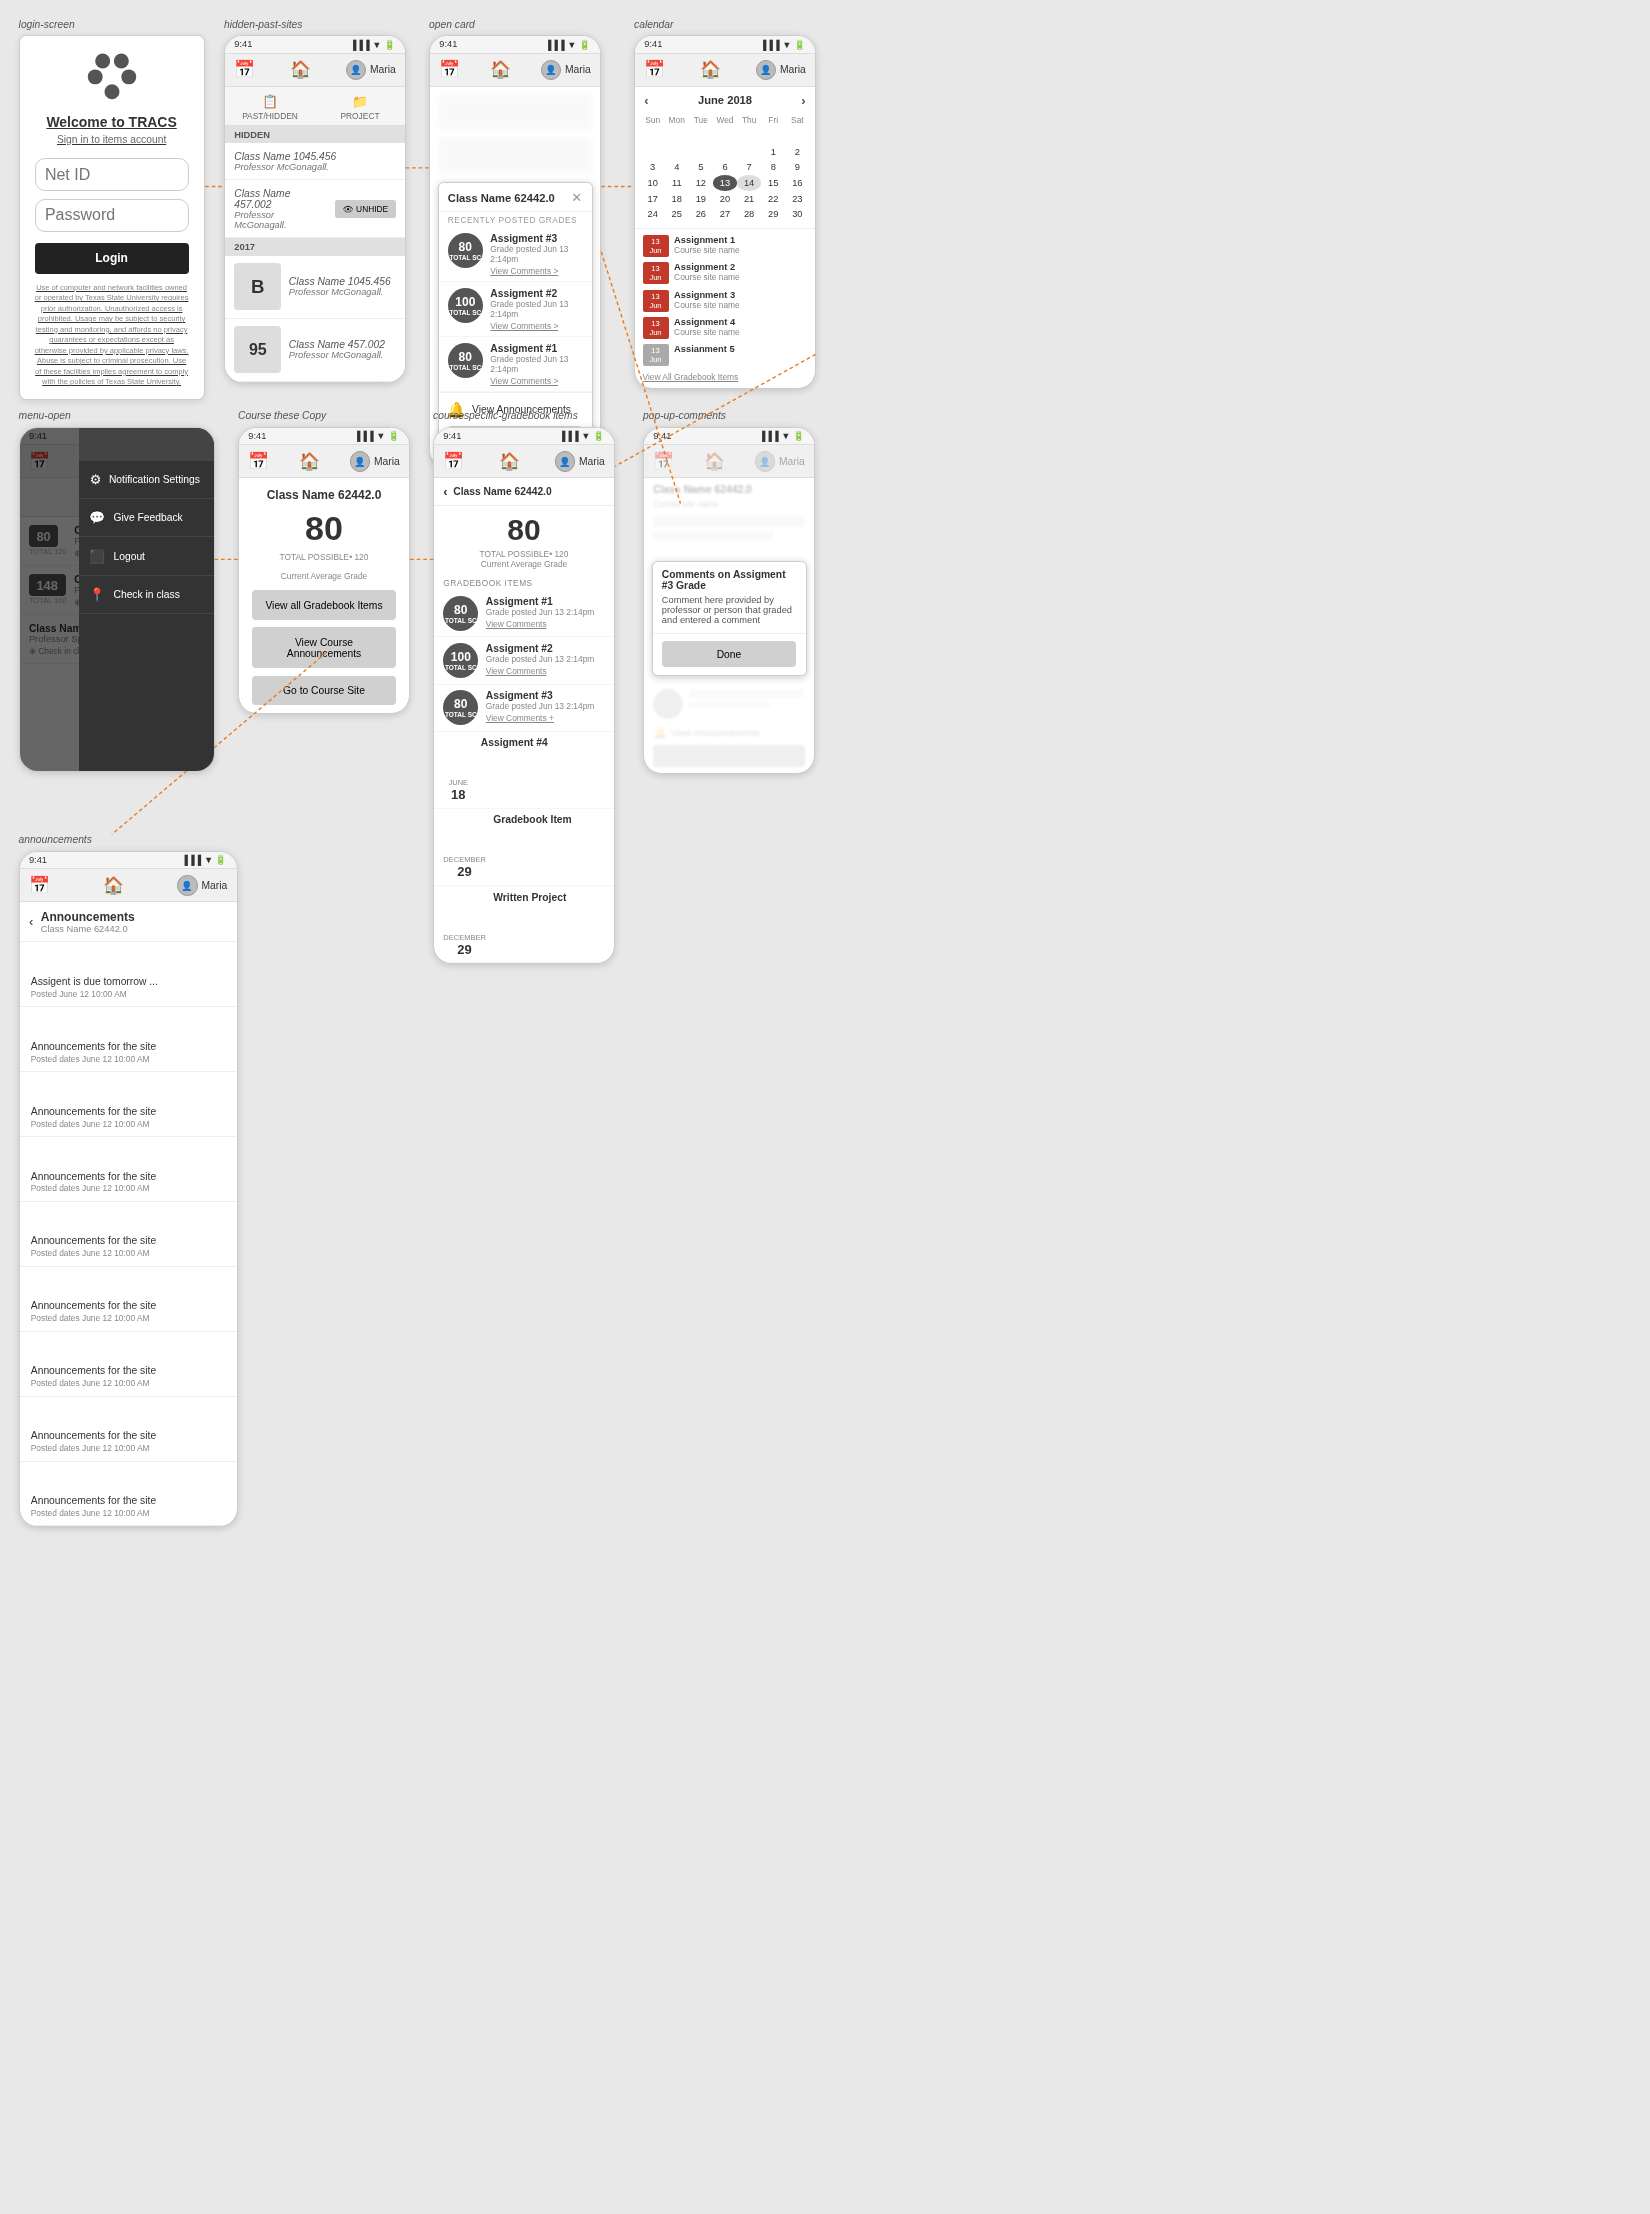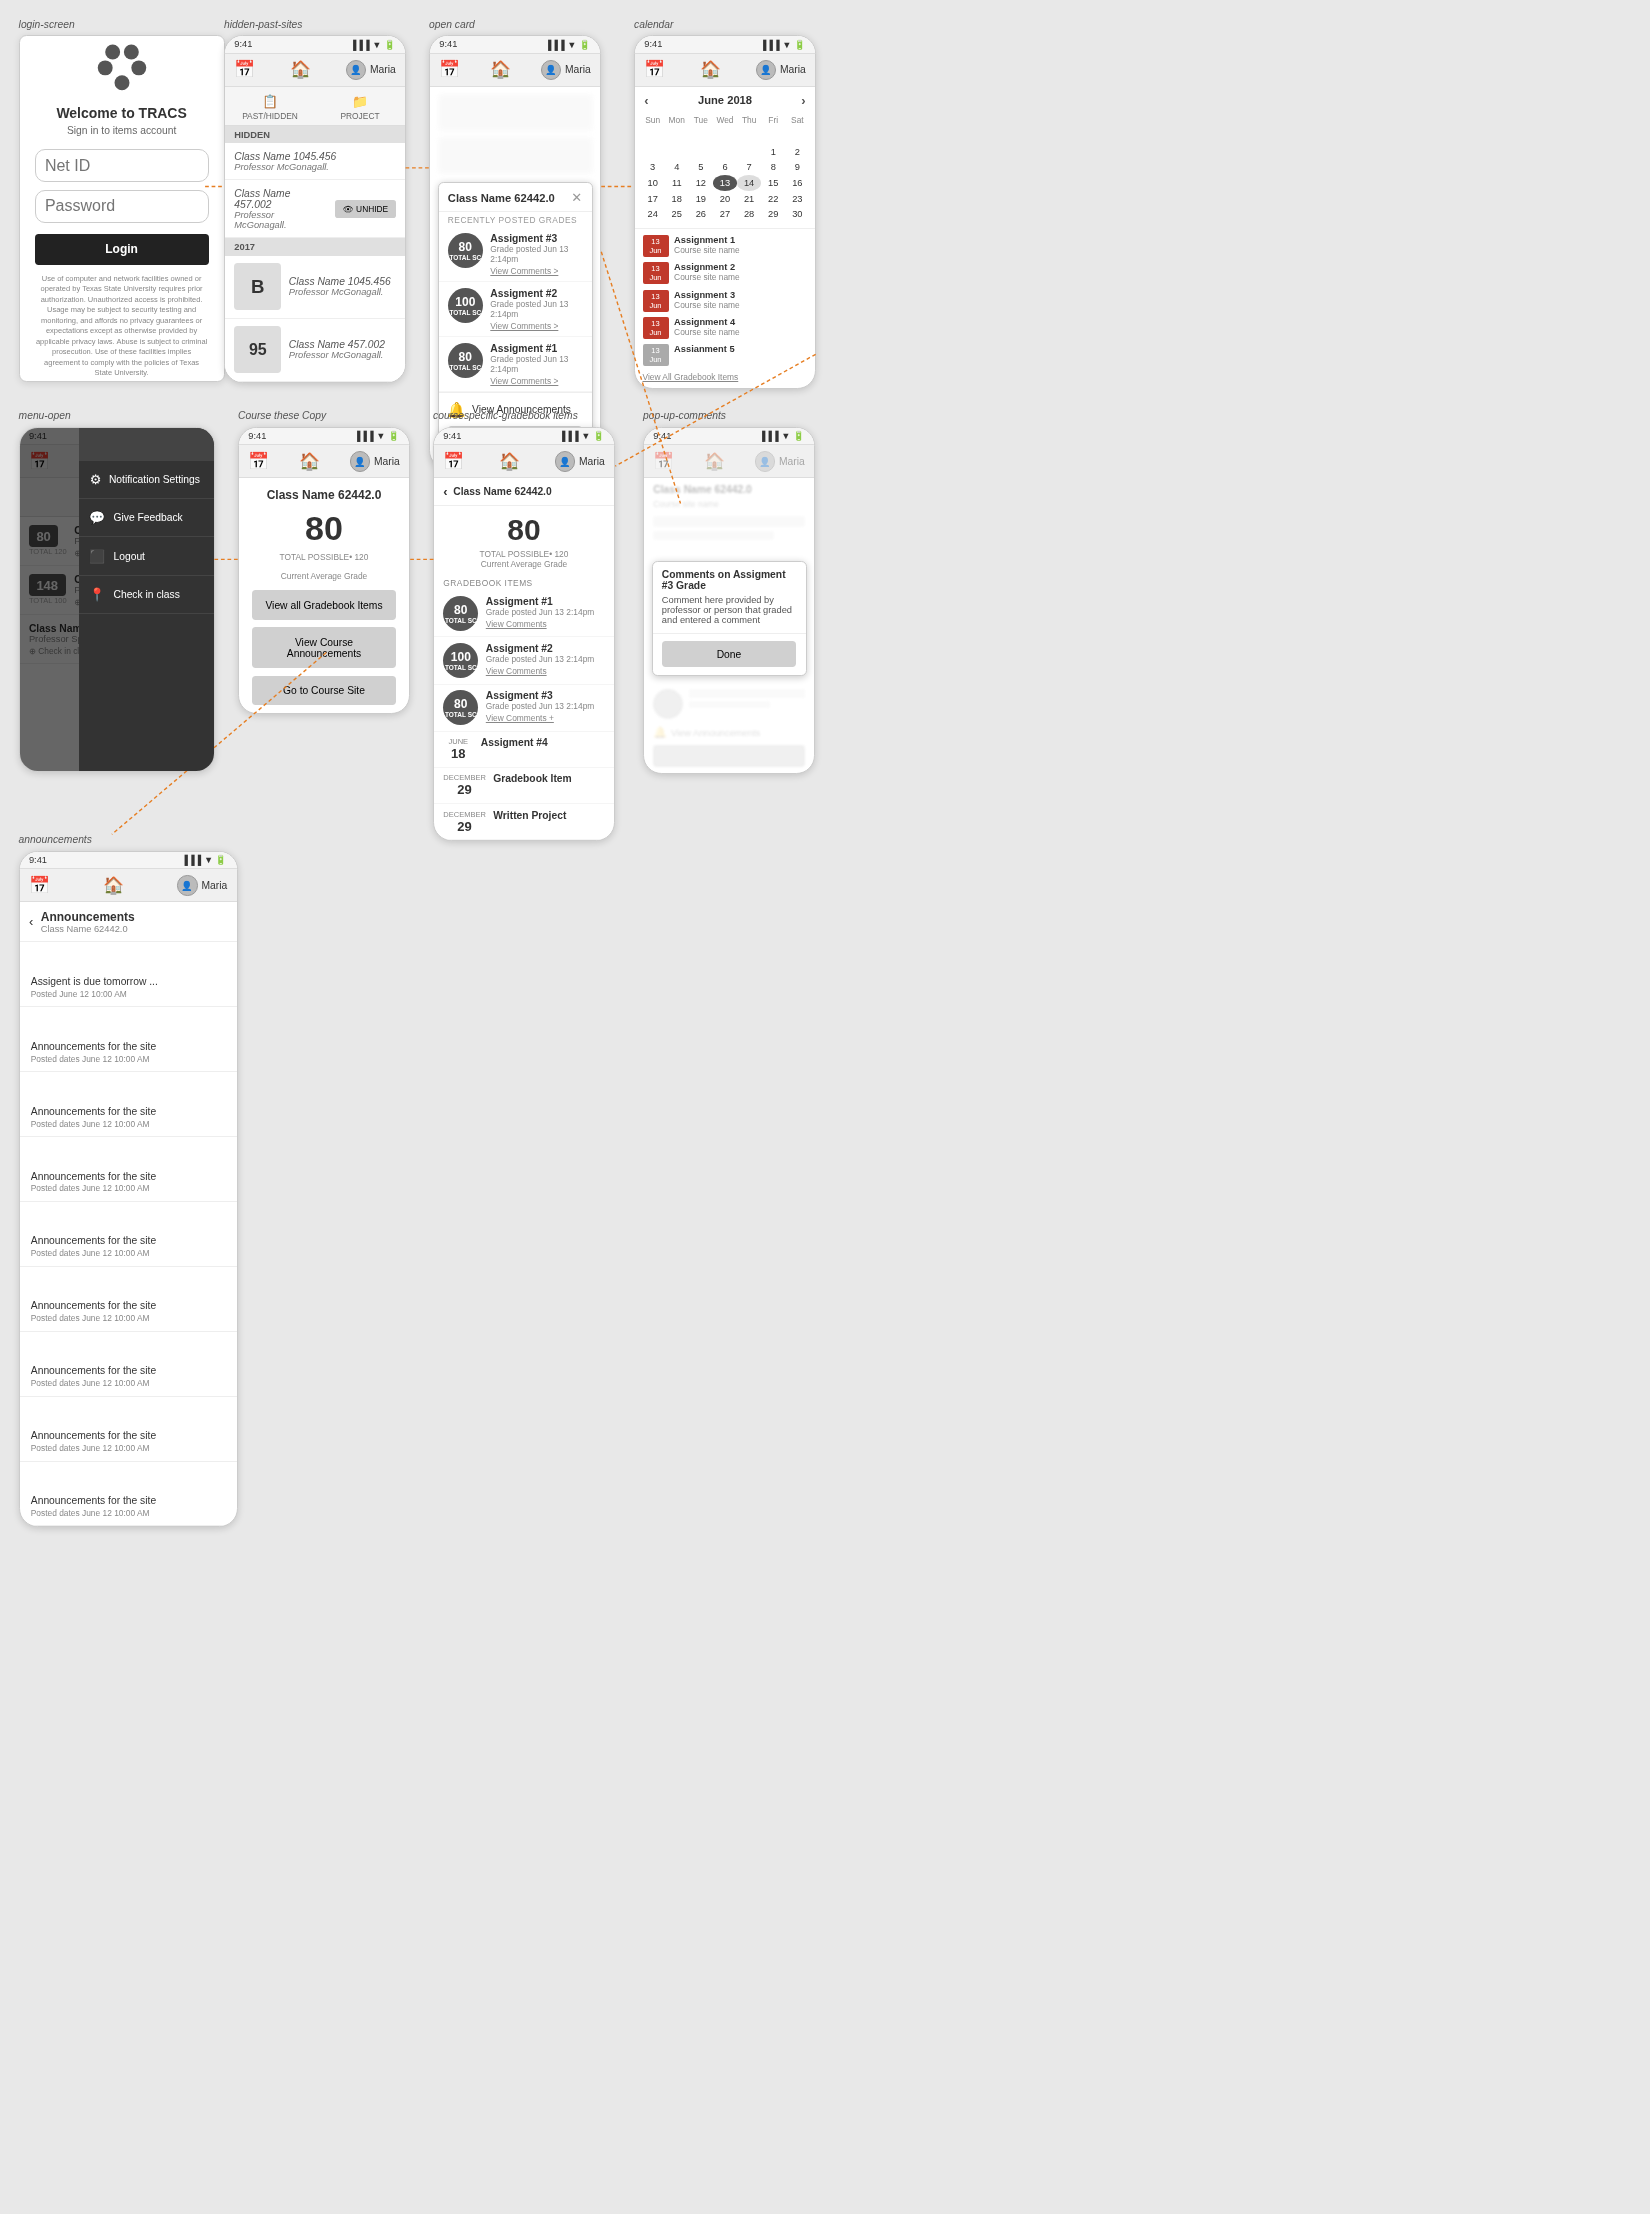--- a/index.html
+++ b/index.html
@@ -451,20 +451,21 @@
       align-items: flex-start;
       padding: 5.6px 9.3px;
       border-bottom: 0.9px solid #f5f5f5;
       gap: 7.5px;
     }
 
     .date-badge {
       text-align: center;
       min-width: 30px;
       flex-shrink: 0;
+      margin-top: 41px;
     }
     .date-month { font-size: 7.5px; text-transform: uppercase; color: #888; }
     .date-day { font-size: 13px; font-weight: bold; }
     .popup-phone {
       width: 172px;
     }
 
     .popup-overlay-card {
       background: #fff;
       border: 0.9px solid #ccc;
@@ -519,21 +520,21 @@
     
     .screen-wrapper {
       position: absolute;
     }
   </style>
 </head>
 <body>
 
 <div class="screen-wrapper" style="top:18.6px; left:18.6px;">
   <div class="screen-label">login-screen</div>
-  <div class="phone-frame" id="login-screen" style="width:206px; padding:2px 15px;">
+  <div class="phone-frame" id="login-screen" style="width:186px; padding:11px 15px;text-decoration:underline;">
     <div class="login-logo">
       <svg class="login-logo-icon" viewBox="0 0 60 60">
         <circle cx="20" cy="15" r="8" fill="#555"></circle>
         <circle cx="40" cy="15" r="8" fill="#555"></circle>
         <circle cx="12" cy="32" r="8" fill="#555"></circle>
         <circle cx="48" cy="32" r="8" fill="#555"></circle>
         <circle cx="30" cy="48" r="8" fill="#555"></circle>
       </svg>
     </div>
     <div class="login-title">Welcome to TRACS</div>

